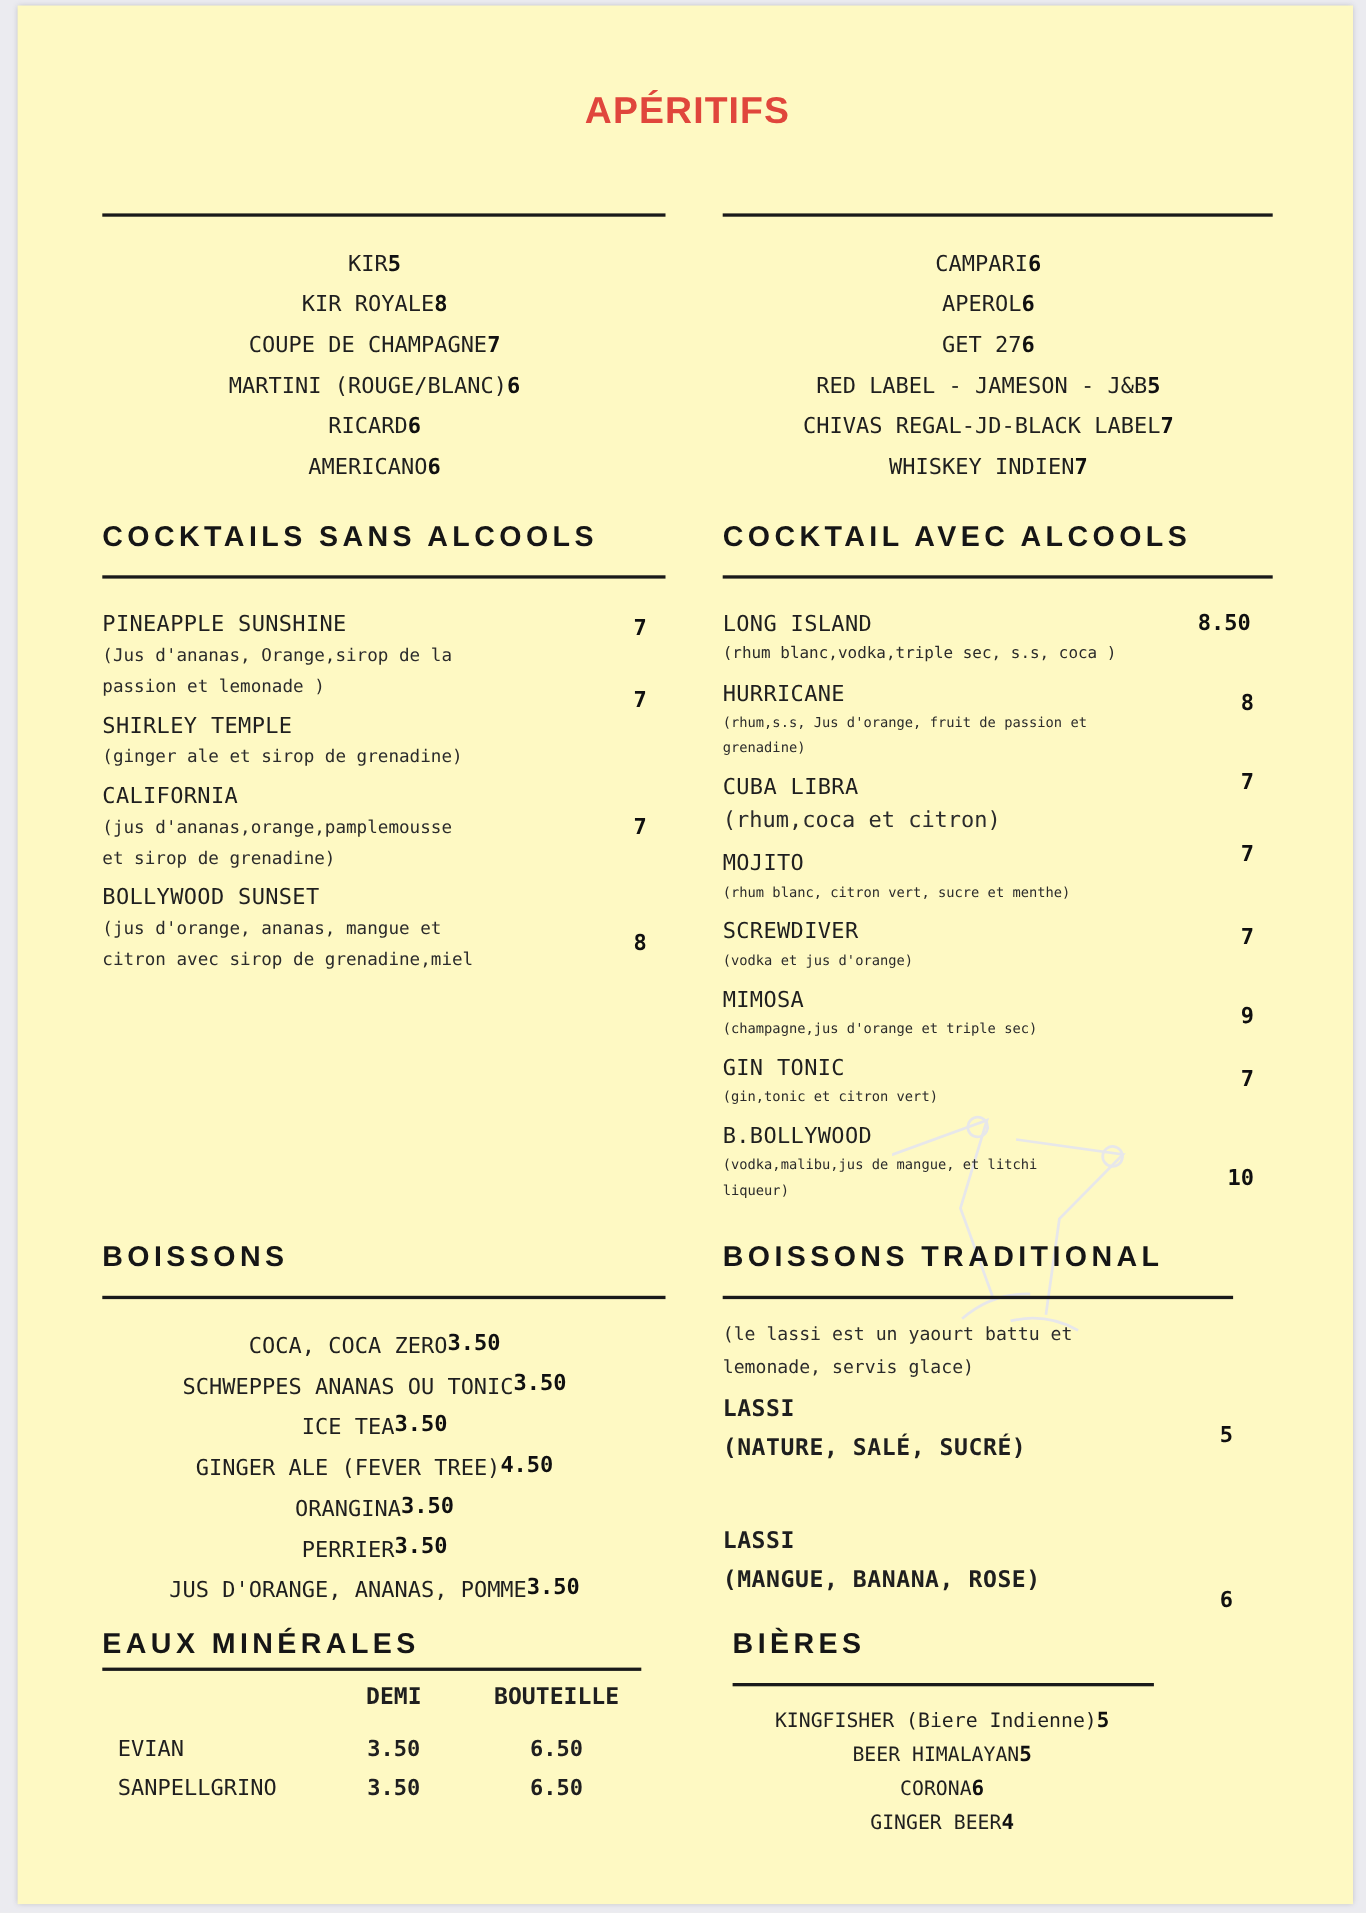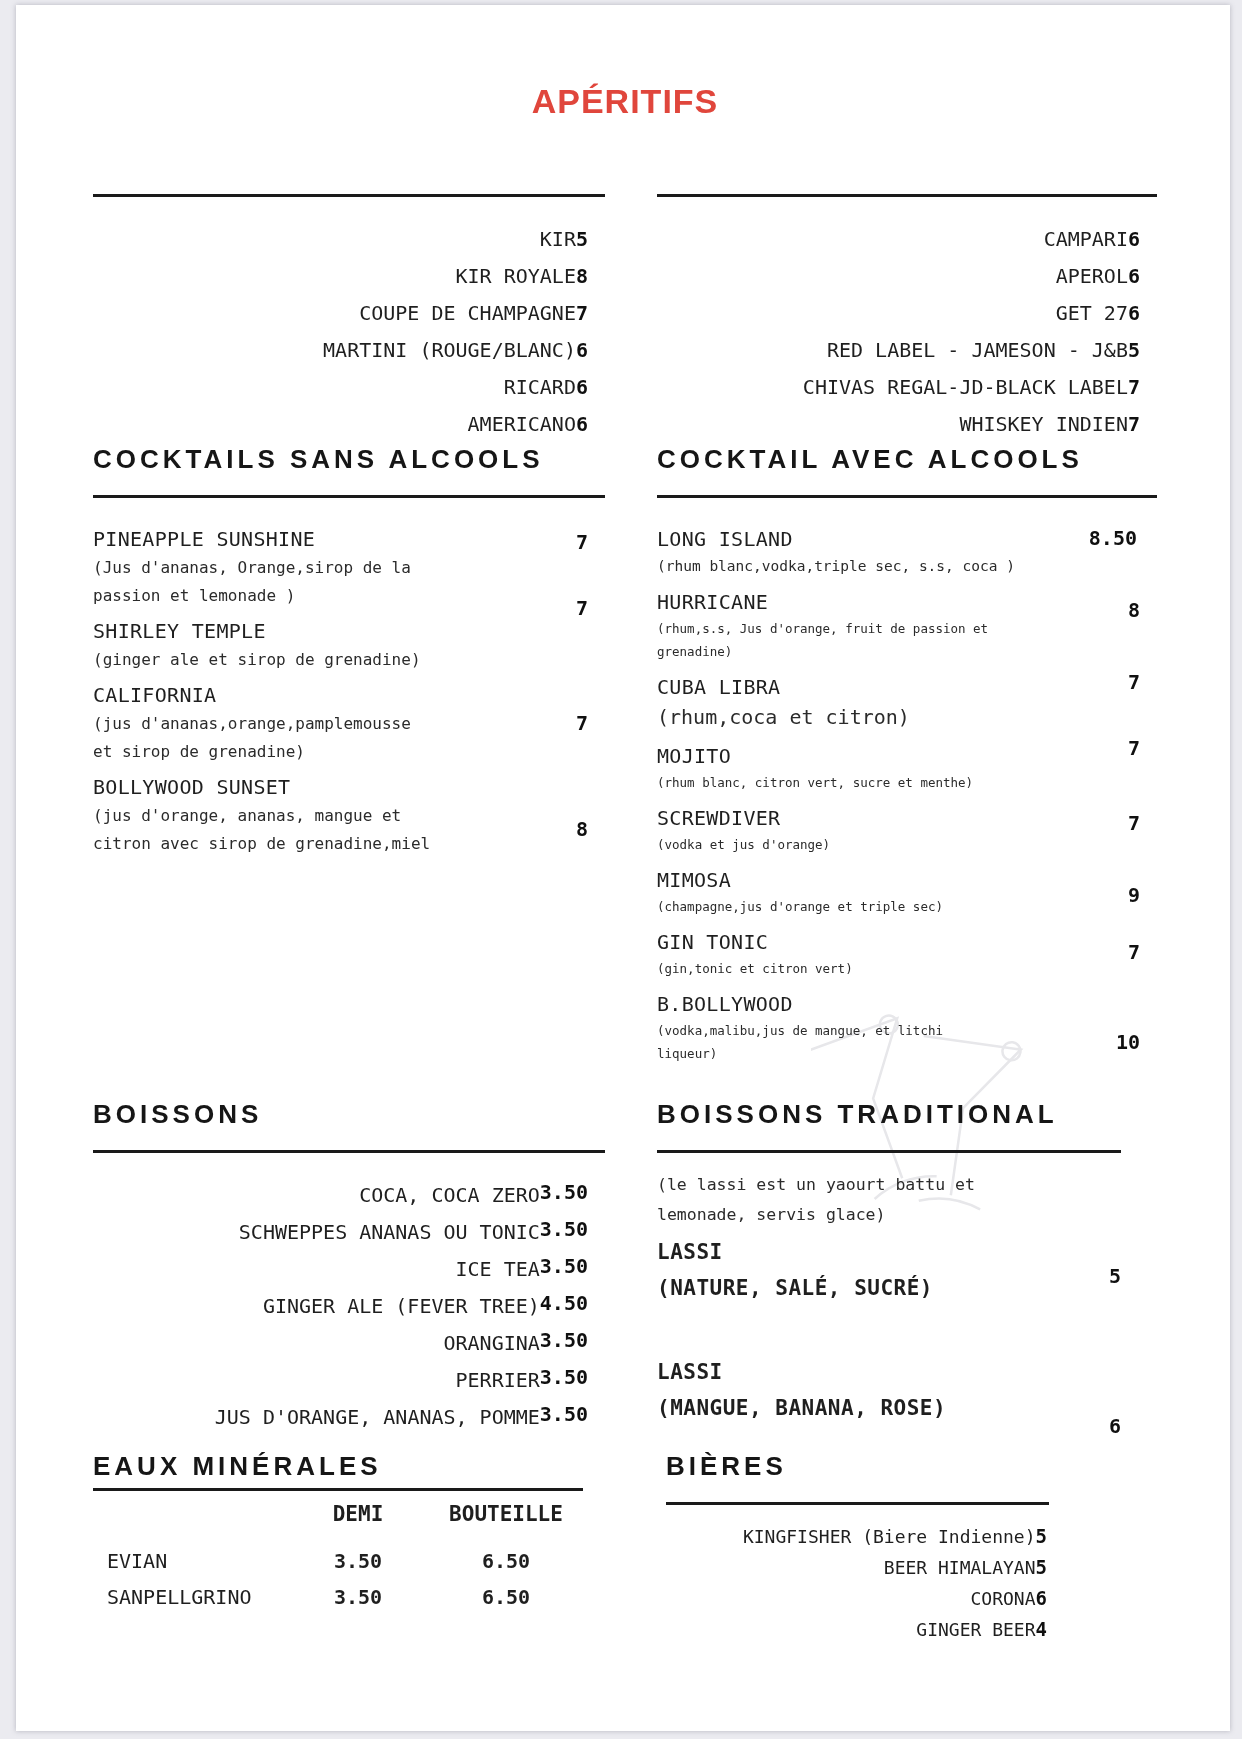--- a/index.html
+++ b/index.html
@@ -1,39 +1,39 @@
 <!DOCTYPE html>
 <html style="--accent: #e0463c;"><head>
 <meta charset="utf-8">
 <style>
   :root{ --accent:#e0463c; --ink:#1f1f1f; --rule:#1a1a1a; }
   html,body{margin:0;padding:0;background:#ebebf0;}
   body{width:1242px;font-family:"DejaVu Sans Mono",monospace;color:var(--ink);}
-  .page{position:relative;width:1214px;height:1726px;margin:5px 12px 8px 16px;background:#ffffff;
+  .page{position:relative;width:1214px;height:1726px;margin:5px 12px 8px 16px;background:#fef9c3;
         box-shadow:0 0 5px rgba(80,80,100,.35);overflow:hidden;}
   .content{position:relative;z-index:1;padding:0 73px 0 77px;}
   .watermark{position:absolute;left:795px;top:995px;z-index:0;}
 
   .title{margin:0;padding-top:78px;text-align:center;font-family:"Liberation Sans",sans-serif;
          font-weight:700;font-size:34px;line-height:1.1;letter-spacing:1px;color:var(--accent);}
 
   .band{display:grid;grid-template-columns:512px 500px;column-gap:52px;align-items:start;}
   .band1{margin-top:74px}
-  .band2{}
+  .band2{margin-top:28px}
   .band3{margin-top:24px}
   .band4{margin-top:14px}
 
   .rule{height:3px;background:var(--rule);}
   .sec-h{margin:0;font-family:"Liberation Sans",sans-serif;font-size:26px;font-weight:800;
          letter-spacing:4px;line-height:32px;color:#161616;}
   .sec-h + .rule{margin-top:20px;}
 
   
   .list{list-style:none;margin:0;padding:0;font-size:20px;line-height:37px;}
-  .list li{display:flex;justify-content:flex-end;align-items:baseline;}
+  .list li{display:flex;justify-content:center;align-items:baseline;}
   .price{font-weight:bold;color:#101010;}
   .list .price{padding-right:17px;font-size:20px;}
   .band1 .rule{margin-bottom:24px;}
   .boissons .rule{margin-bottom:24px;}
   .boissons .price{transform:translateY(-3px);}
 
   
   .cocktails .rule{margin-bottom:26px;}
   .citem{position:relative;padding-right:70px;margin-bottom:6px;}
   .avec .citem{margin-bottom:9px;}

